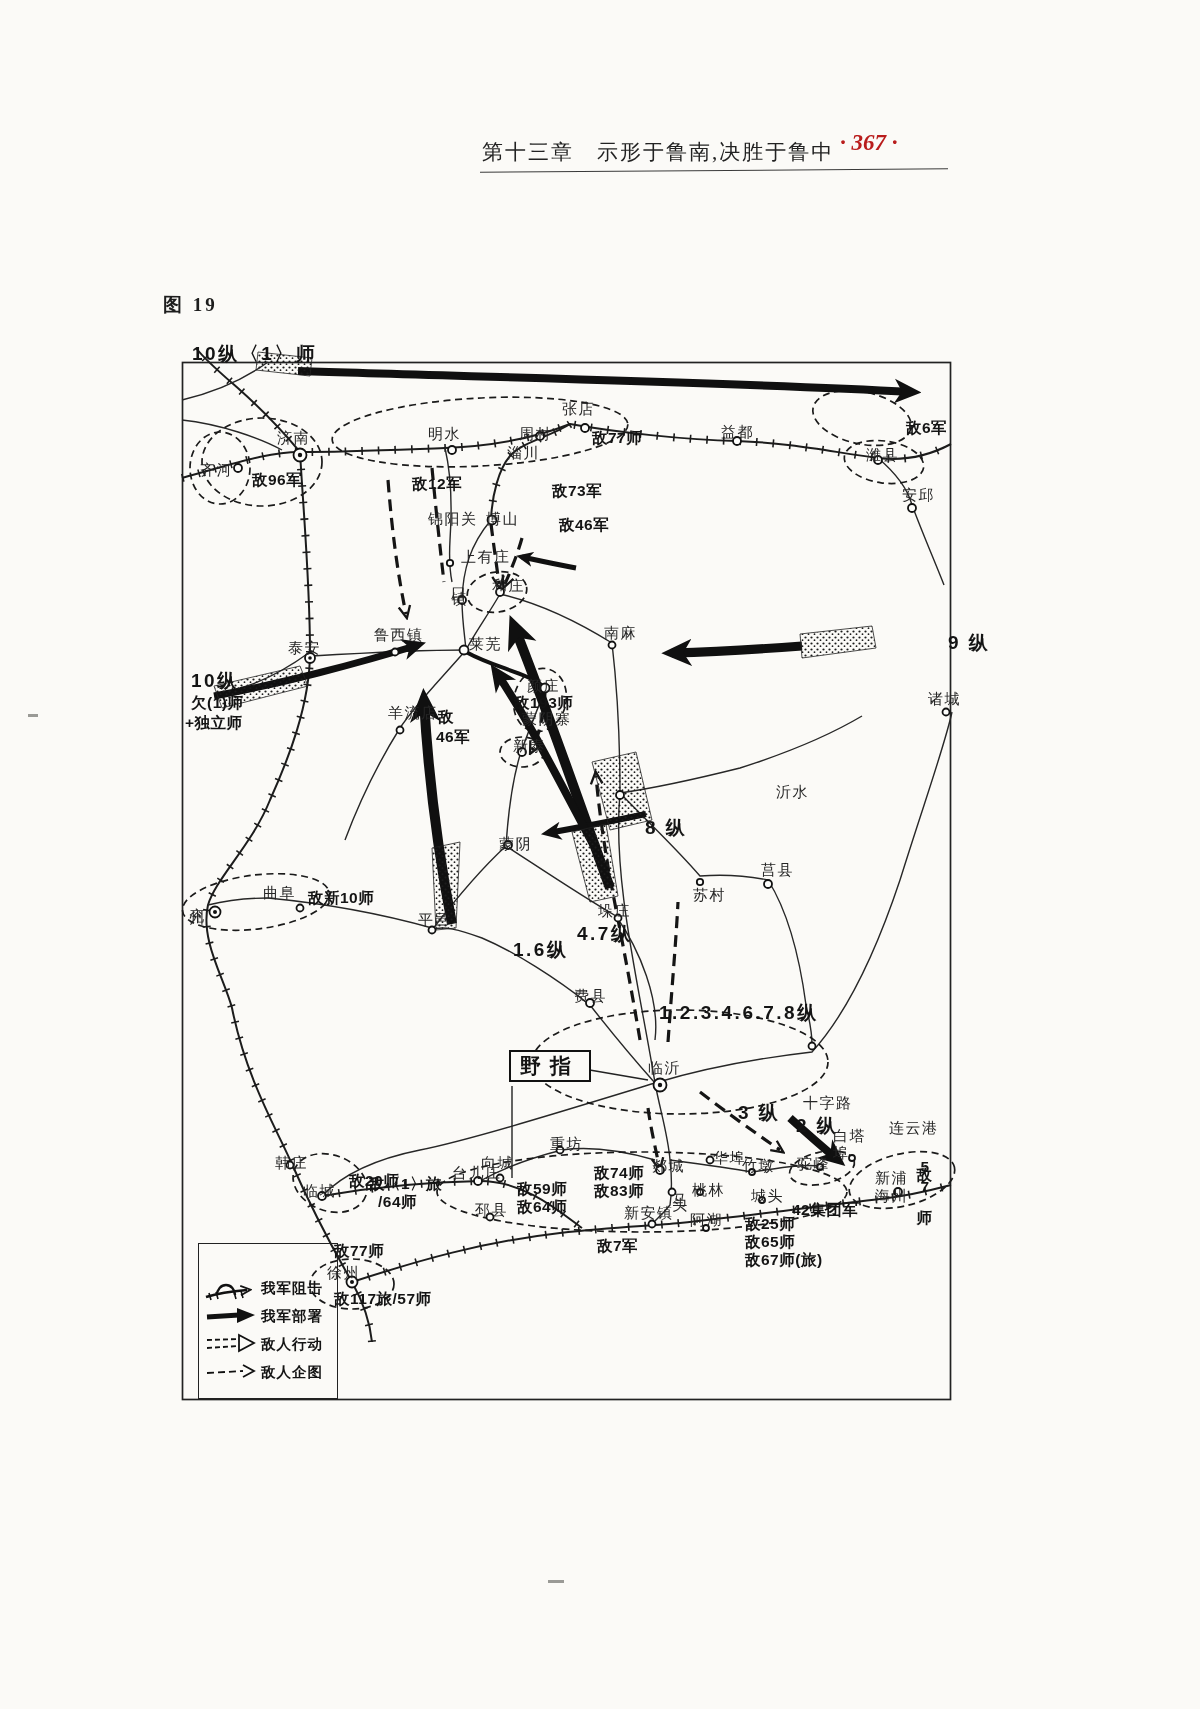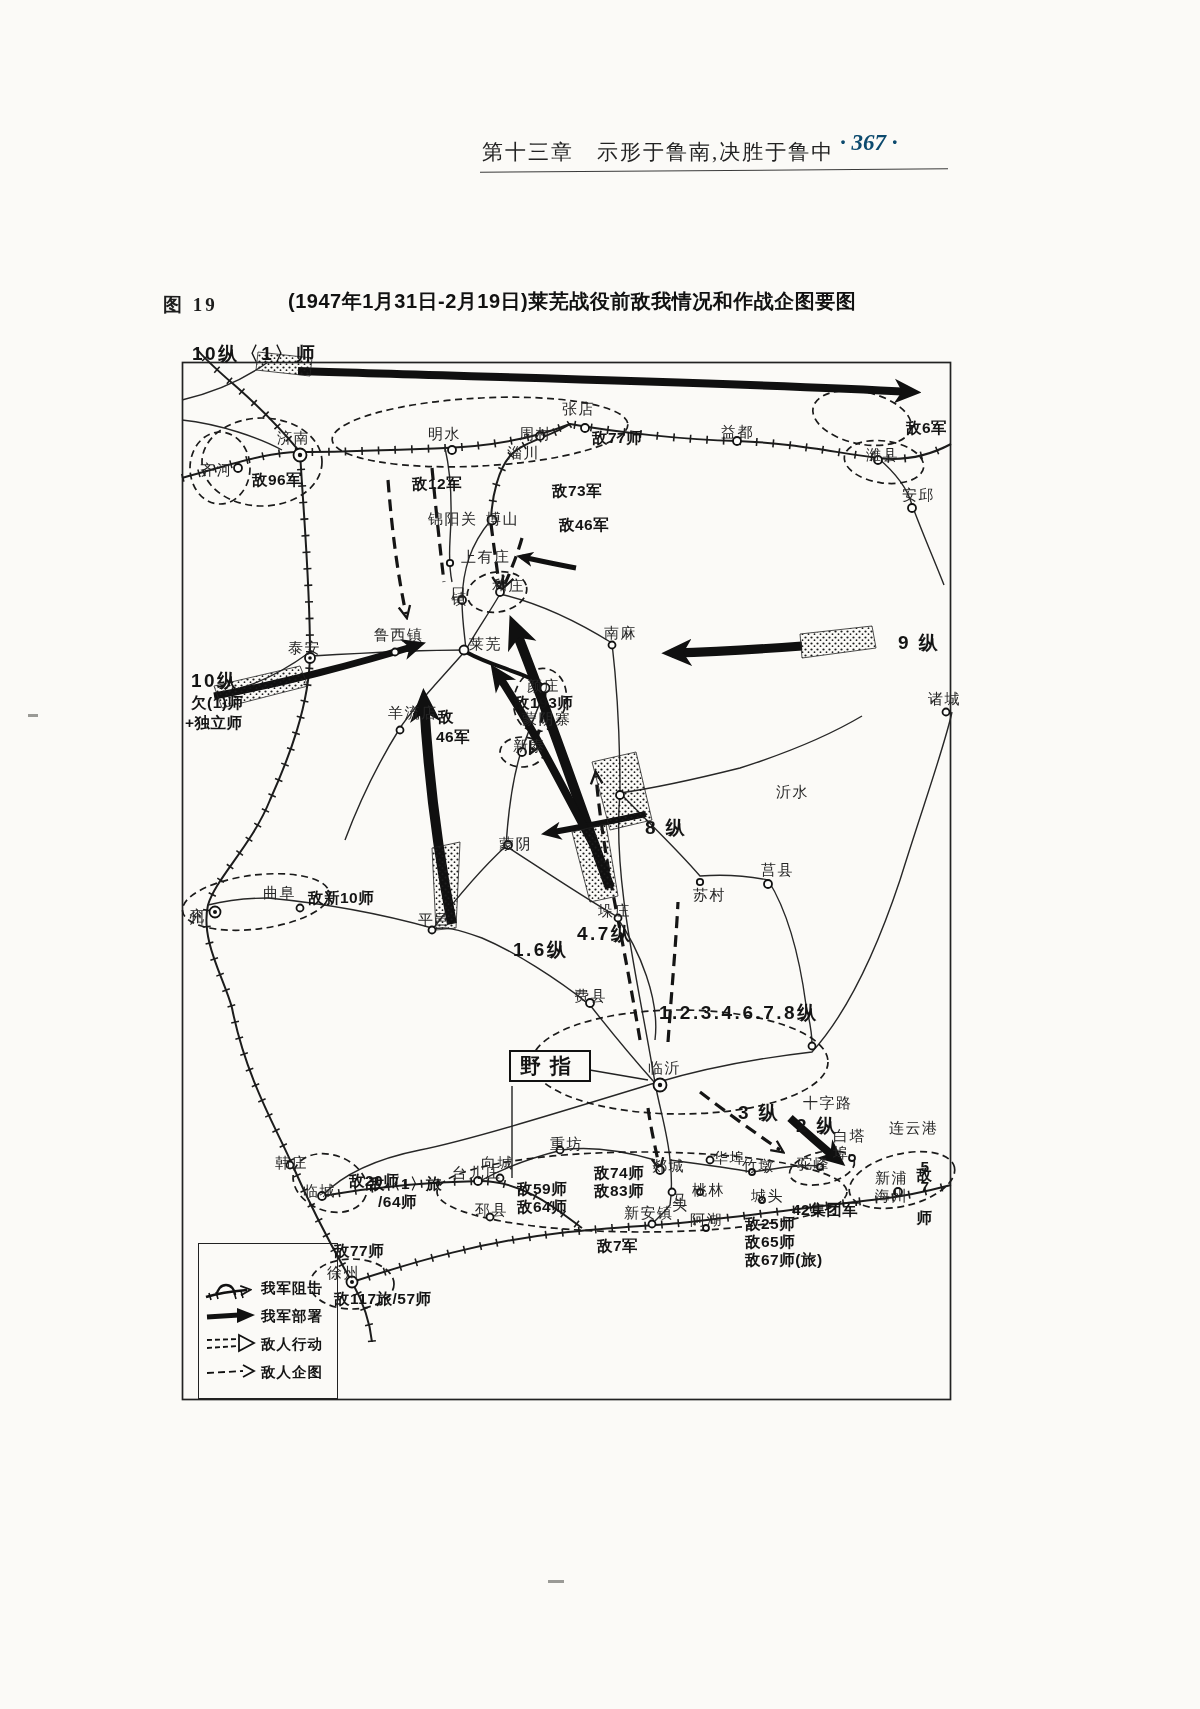--- a/index.html
+++ b/index.html
@@ -10,21 +10,21 @@
     font-family:"Liberation Serif", serif;
   }
   
   #chapter-header {
     position:absolute; left:482px; top:138px; width:470px;
     font-size:21px; letter-spacing:2px; color:#222;
     font-family:"Liberation Serif", serif;
   }
   #page-number {
     position:absolute; left:840px; top:130px; font-size:23px; font-style:italic;
-    font-weight:700; color:#0c4a6e; font-family:"Liberation Serif", serif;
+    font-weight:700; color:#b91c1c; font-family:"Liberation Serif", serif;
   }
   #header-rule {
     position:absolute; left:480px; top:170px; width:468px; height:0;
     border-top:1.6px solid #3a3a3a; transform:rotate(-0.4deg);
   }
   
   #figure-tag {
     position:absolute; left:163px; top:292px; font-size:19px; letter-spacing:3px;
     font-weight:700; color:#1d1d1d;
   }
@@ -68,21 +68,20 @@
 </head>
 <body>
 
 <div id="page">
 
   <div id="chapter-header">第十三章　示形于鲁南,决胜于鲁中</div>
   <div id="page-number">· 367 ·</div>
   <div id="header-rule"></div>
 
   <div id="figure-tag">图 19</div>
-  <div id="figure-title">(1947年1月31日-2月19日)莱芜战役前敌我情况和作战企图要图</div>
 
   <svg id="map-svg" width="1200" height="1709" viewBox="0 0 1200 1709">
     <defs>
       <pattern id="stipple" width="6" height="6" patternUnits="userSpaceOnUse">
         <circle cx="1.5" cy="1.5" r="1.1" fill="#1c1c1c"></circle>
         <circle cx="4.5" cy="4.2" r="0.9" fill="#1c1c1c"></circle>
       </pattern>
       <marker id="ah" viewBox="0 0 10 10" refX="6.5" refY="5" markerWidth="3.4" markerHeight="3.4" orient="auto">
         <path d="M0,0.5 L10,5 L0,9.5 L2.8,5 Z" fill="#101010"></path>
       </marker>
@@ -277,21 +276,21 @@
       <div class="mlabel unit" style="left: 552px; top: 482px;">敌73军</div>
       <div class="mlabel unit" style="left: 559px; top: 516px;">敌46军</div>
       <div class="mlabel place" style="left: 428px; top: 511px;">锦阳关</div>
       <div class="mlabel place" style="left: 486px; top: 511px;">博山</div>
       <div class="mlabel place" style="left: 461px; top: 549px;">上有庄</div>
       <div class="mlabel place vert" style="left: 450px; top: 576px;">口镇</div>
       <div class="mlabel place" style="left: 492px; top: 578px;">和庄</div>
       <div class="mlabel place" style="left: 374px; top: 627px;">鲁西镇</div>
       <div class="mlabel place" style="left: 469px; top: 636px; text-align: center;">莱芜</div>
       <div class="mlabel place" style="left: 604px; top: 625px;">南麻</div>
-      <div class="mlabel unit-lg" style="left: 898px; top: 632px;">9 纵</div>
+      <div class="mlabel unit-lg" style="left: 948px; top: 632px;">9 纵</div>
       <div class="mlabel place" style="left: 288px; top: 640px;">泰安</div>
       <div class="mlabel unit-lg" style="left: 191px; top: 670px;">10纵</div>
       <div class="mlabel unit" style="left: 191px; top: 694px;">欠(1)师</div>
       <div class="mlabel unit" style="left: 185px; top: 714px;">+独立师</div>
       <div class="mlabel place" style="left: 928px; top: 691px;">诸城</div>
       <div class="mlabel place" style="left: 388px; top: 705px;">羊流店</div>
       <div class="mlabel unit" style="left: 438px; top: 708px;">敌</div>
       <div class="mlabel unit" style="left: 436px; top: 728px;">46军</div>
       <div class="mlabel place" style="left: 527px; top: 678px;">颜庄</div>
       <div class="mlabel unit" style="left: 514px; top: 694px;">敌193师</div>

